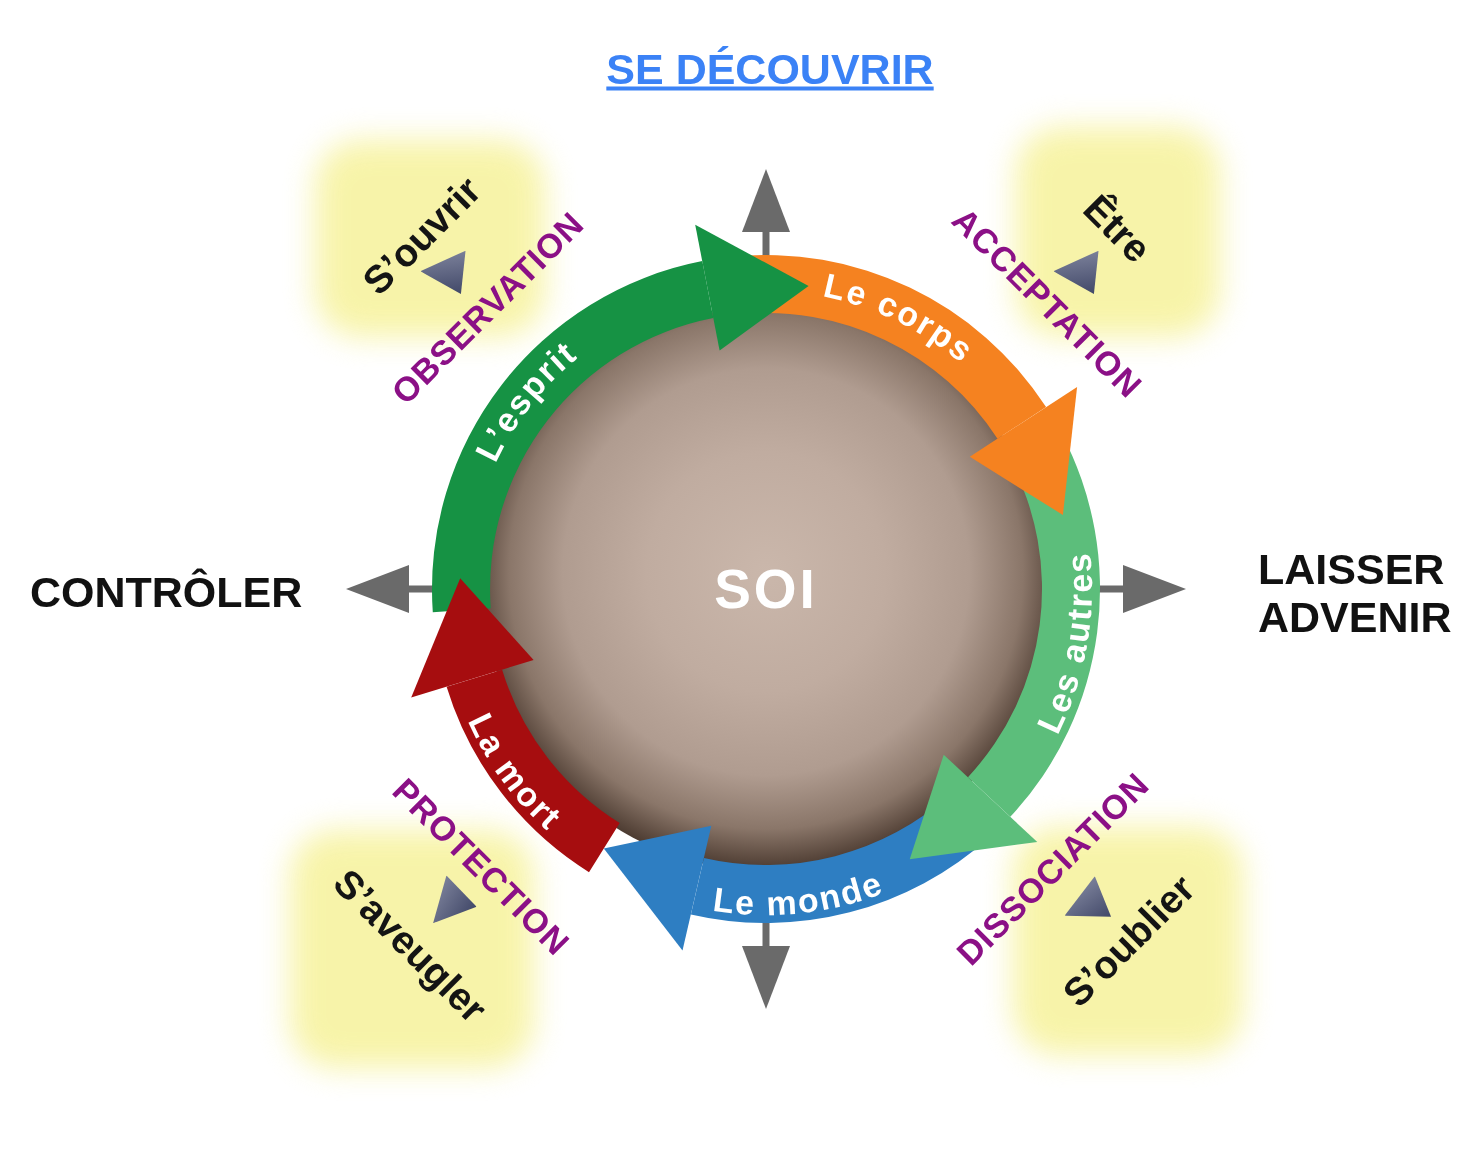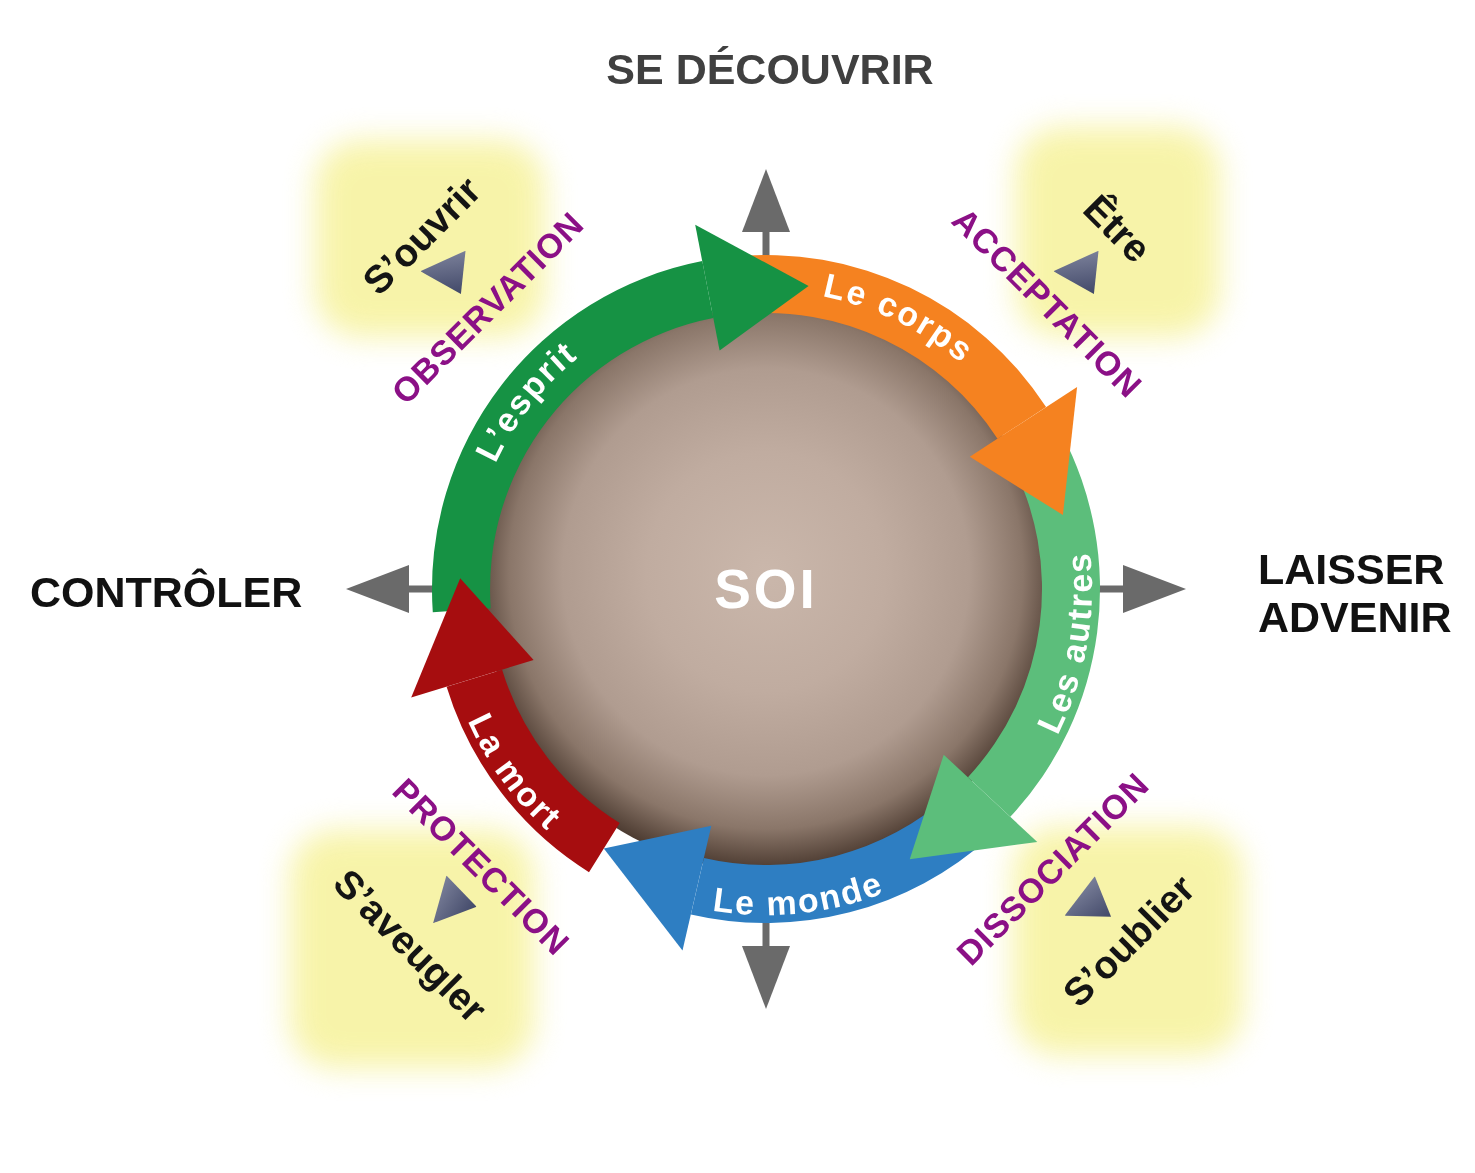--- a/index.html
+++ b/index.html
@@ -88,21 +88,21 @@
       <polygon points="1037.3 842.0 943.7 754.7 909.7 859.2" fill="#5CBE7B"></polygon>
       <polygon points="682.5 950.5 711.3 825.8 603.8 848.5" fill="#2E7EC2"></polygon>
       <polygon points="411.2 697.5 533.6 660.0 460.2 578.3" fill="#A60D0F"></polygon>
       <text class="band-label" fill="#FFFFFF"><textPath href="#tp-esprit" startOffset="50%" text-anchor="middle">L’esprit</textPath></text>
       <text class="band-label" fill="#FFFFFF"><textPath href="#tp-corps" startOffset="50%" text-anchor="middle">Le corps</textPath></text>
       <text class="band-label" fill="#FFFFFF"><textPath href="#tp-autres" startOffset="50%" text-anchor="middle">Les autres</textPath></text>
       <text class="band-label" fill="#FFFFFF"><textPath href="#tp-monde" startOffset="50%" text-anchor="middle">Le monde</textPath></text>
       <text class="band-label" fill="#FFFFFF"><textPath href="#tp-mort" startOffset="50%" text-anchor="middle">La mort</textPath></text>
     </svg>
 
-  <div class="title title-top" style="color: #404040;">SE DÉCOUVRIR</div>
+  <div class="title title-top" style="color: #3b82f6; text-decoration: underline;">SE DÉCOUVRIR</div>
   <div class="title title-left" style="color: rgb(17, 17, 17);">CONTRÔLER</div>
   <div class="title title-right" style="color: rgb(17, 17, 17);">LAISSER
 ADVENIR</div>
 
   <div class="center-label" style="color: rgb(255, 255, 255); text-align: center;">SOI</div>
 
   <div class="corner-outcome outcome-tl" style="color: rgb(20, 20, 20);">S’ouvrir</div>
   <div class="pointer ptr-tl" style="background: linear-gradient(135deg, rgb(143, 148, 171), rgb(59, 66, 99));"></div>
   <div class="corner-process process-tl" style="color: rgb(139, 16, 134);">OBSERVATION</div>
 

